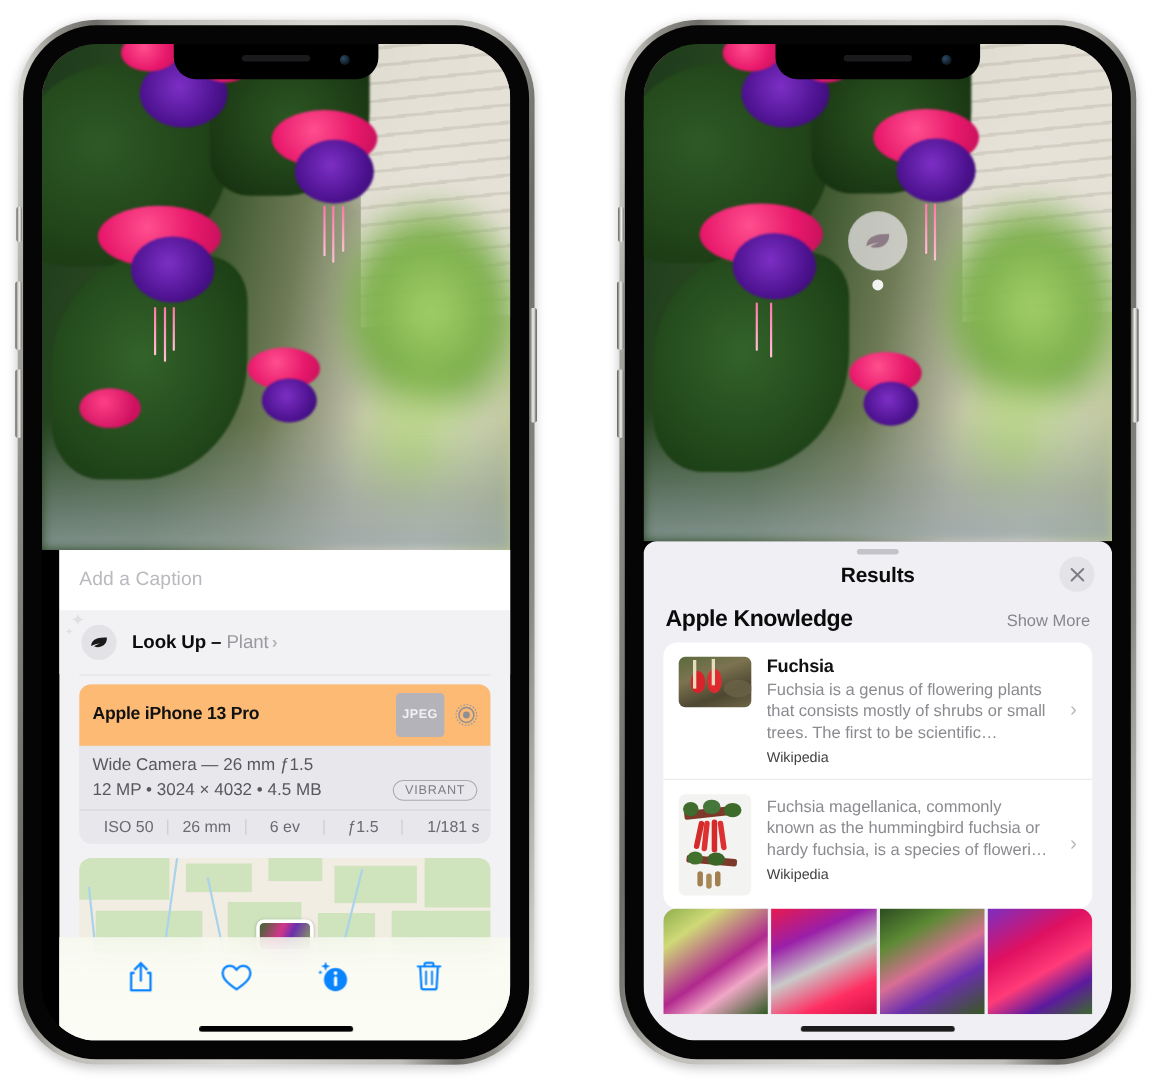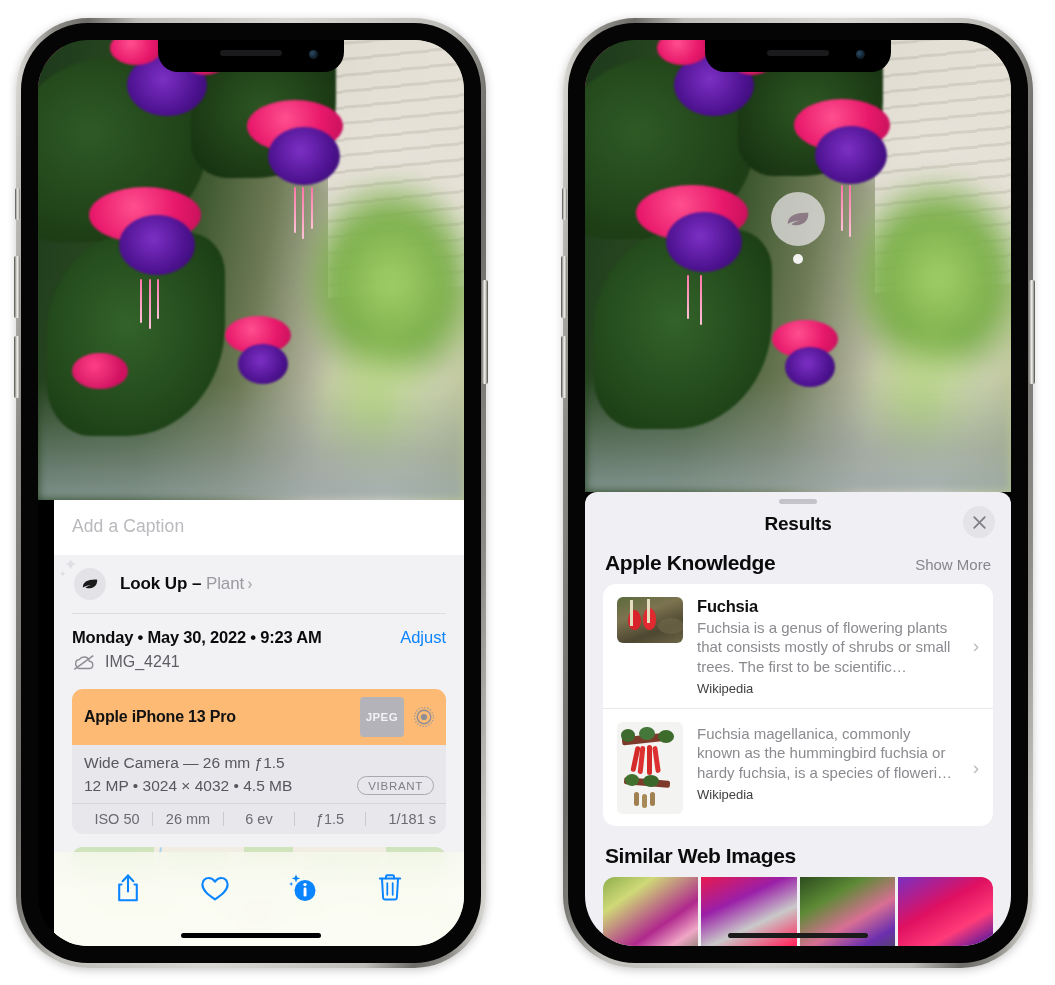--- a/index.html
+++ b/index.html
@@ -281,33 +281,20 @@
             </svg>
           </div>
           <div class="lookup-text">
             <span>Look Up –</span>
             <span class="sub">Plant</span><span class="chev">›</span>
           </div>
         </div>
 
         <div class="hr"></div>
 
-        <div class="meta">
-          <div class="meta-top">
-            <div class="meta-date">Monday • May 30, 2022 • 9:23 AM</div>
-            <div class="adjust">Adjust</div>
-          </div>
-          <div class="meta-file">
-            <svg width="24" height="17" viewBox="0 0 26 18">
-              <path d="M7.5 15.5h10.8c2.5 0 4.2-1.7 4.2-3.9 0-2.1-1.5-3.7-3.7-3.9-.6-2.7-2.9-4.6-5.8-4.6-2.1 0-3.9 1-4.9 2.6-2.4.2-4.1 2-4.1 4.3 0 2.9 2 5.5 3.5 5.5z" fill="none" stroke="#8c8c92" stroke-width="1.5"></path>
-              <line x1="2.5" y1="16.5" x2="23" y2="1.5" stroke="#8c8c92" stroke-width="1.5"></line>
-            </svg>
-            <span class="fname">IMG_4241</span>
-          </div>
-        </div>
 
         <div class="exif">
           <div class="exif-head">
             <div class="exif-dev">Apple iPhone 13 Pro</div>
             <div class="exif-head-right">
               <span class="jpeg-badge">JPEG</span>
               <svg width="22" height="22" viewBox="0 0 24 24">
                 <circle cx="12" cy="12" r="10.2" fill="none" stroke="#9a9aa1" stroke-width="1.3" stroke-dasharray="1.6 1.6"></circle>
                 <circle cx="12" cy="12" r="7.4" fill="none" stroke="#8e8e95" stroke-width="1.5"></circle>
                 <circle cx="12" cy="12" r="3.4" fill="#8e8e95"></circle>
@@ -490,23 +477,20 @@
               <div style="position:absolute;left:50%;top:76%;width:5px;height:14px;background:#a08050;border-radius:3px;"></div>
             </div>
             <div class="kbody">
               <div class="kdesc">Fuchsia magellanica, commonly known as the hummingbird fuchsia or hardy fuchsia, is a species of floweri…</div>
               <div class="ksrc">Wikipedia</div>
             </div>
             <span class="kchev">›</span>
           </div>
         </div>
 
-        <div class="sec-head" style="padding-top:18px;">
-          <div class="sec-title">Similar Web Images</div>
-        </div>
 
         <div class="webgrid">
           <div class="webcell wc1"></div>
           <div class="webcell wc2"></div>
           <div class="webcell wc3"></div>
           <div class="webcell wc4"></div>
         </div>
       </div>
 
       <div class="home-ind onphoto"></div>

